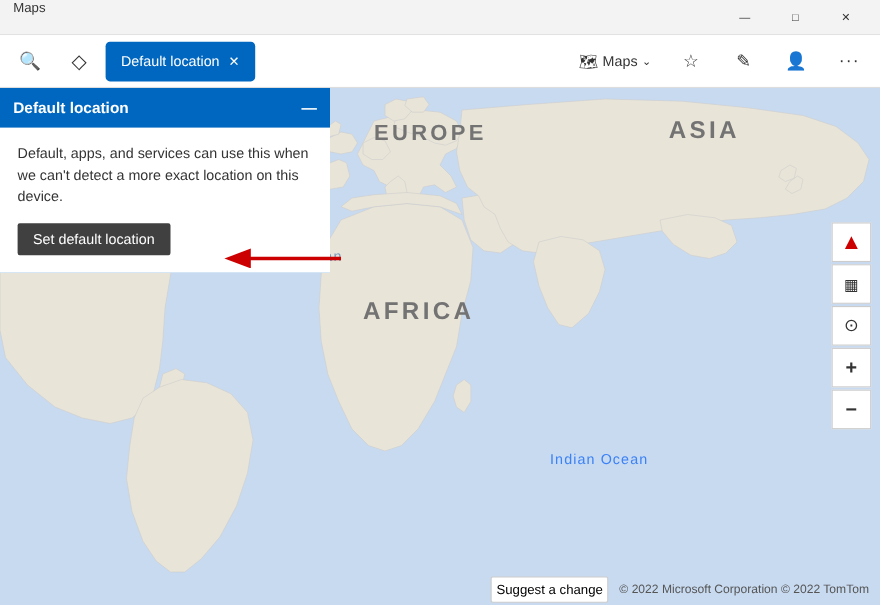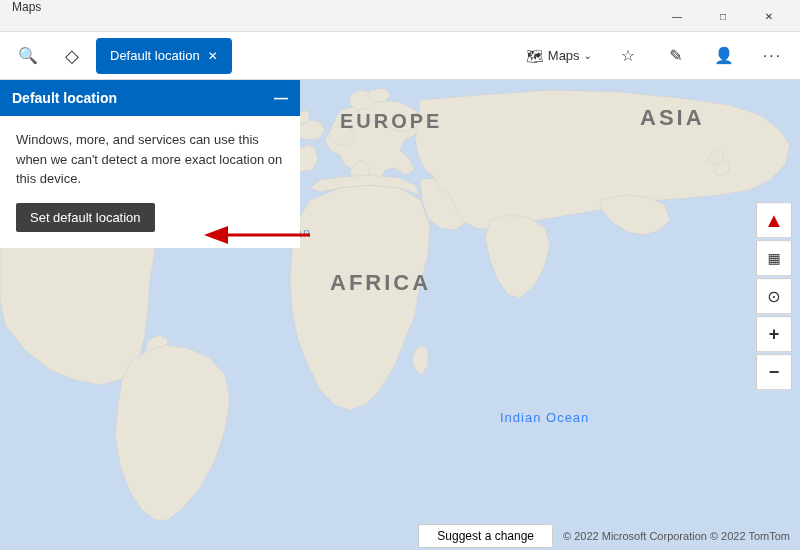--- a/index.html
+++ b/index.html
@@ -256,21 +256,21 @@
       align-items: center;
       justify-content: flex-end;
       padding: 0 10px;
       background: transparent;
       z-index: 60;
       gap: 10px;
     }
     .suggest-change-btn {
       background: #fff;
       border: 1px solid #ccc;
-      padding: 4px 18px;
+      padding: 4px 4px;
       font-size: 12px;
       cursor: pointer;
       border-radius: 2px;
     }
     .copyright-text {
       font-size: 11px;
       color: #555;
     }
   </style>
 </head>
@@ -359,32 +359,32 @@
 
     <path d="M240 0 L275 0 L290 8 L295 20 L285 30 L265 35 L245 32 L232 22 L232 10 Z" fill="#e8e4d8" stroke="#ccc" stroke-width="0.5"></path>
 
     <path d="M415 270 L422 265 L428 270 L428 285 L422 295 L415 290 L412 280 Z" fill="#e8e4d8" stroke="#ccc" stroke-width="0.5"></path>
 
     <path d="M710 75 L718 70 L724 73 L722 82 L714 85 L708 81 Z" fill="#e8e4d8" stroke="#ccc" stroke-width="0.5"></path>
     <path d="M718 85 L725 80 L730 83 L728 92 L720 96 L714 92 Z" fill="#e8e4d8" stroke="#ccc" stroke-width="0.5"></path>
   </svg>
 
   <div class="map-label" style="top:30px;left:340px;font-size:20px;">EUROPE</div>
-  <div class="map-label" style="top:25px;left:640px;font-size:22px;">ASIA</div>
+  <div class="map-label" style="top:25px;left:608px;font-size:22px;">ASIA</div>
   <div class="map-label" style="top:190px;left:330px;font-size:22px;">AFRICA</div>
   <div class="map-label-sm" style="top:145px;left:268px;font-size:13px;color:#7a9abc;">Ocean</div>
   <div class="map-label-sm" style="top:330px;left:500px;font-size:13px;color:#3b82f6;">Indian Ocean</div>
 
   <div class="side-panel">
     <div class="side-panel-header">
       <span class="side-panel-title">Default location</span>
       <button class="side-panel-minimize">—</button>
     </div>
     <div class="side-panel-body">
-      <p class="side-panel-desc">Windows, more, and services can use this when we can't detect a more exact location on this device.</p>
+      <p class="side-panel-desc">Default, apps, and services can use this when we can't detect a more exact location on this device.</p>
       <button class="set-location-btn">Set default location</button>
     </div>
   </div>
 
   <div class="arrow-annotation">
     <svg width="120" height="30" viewBox="0 0 120 30">
       <defs>
         <marker id="arrowhead" markerWidth="8" markerHeight="8" refX="6" refY="3" orient="auto">
           <polygon points="0 0, 8 3, 0 6" fill="#cc0000"></polygon>
         </marker>

